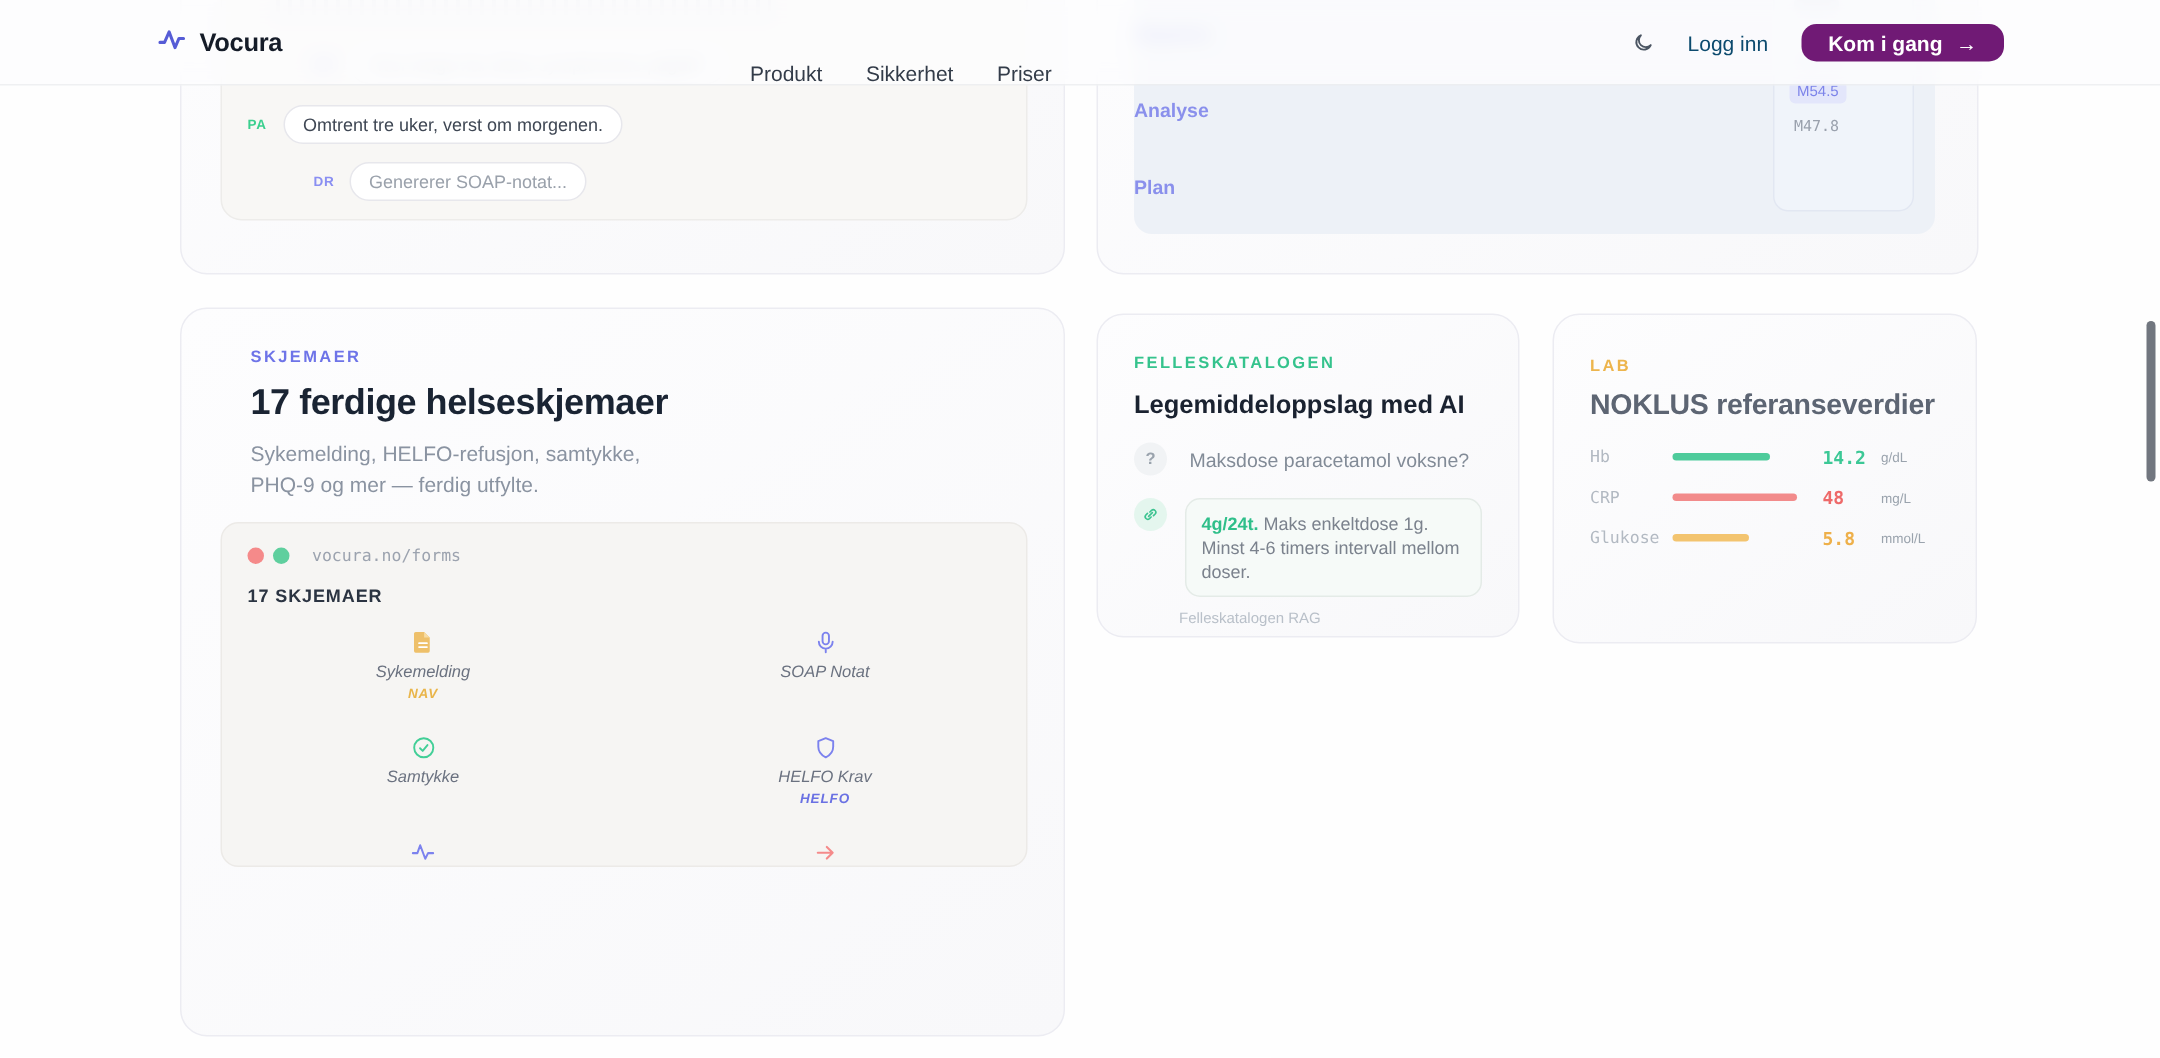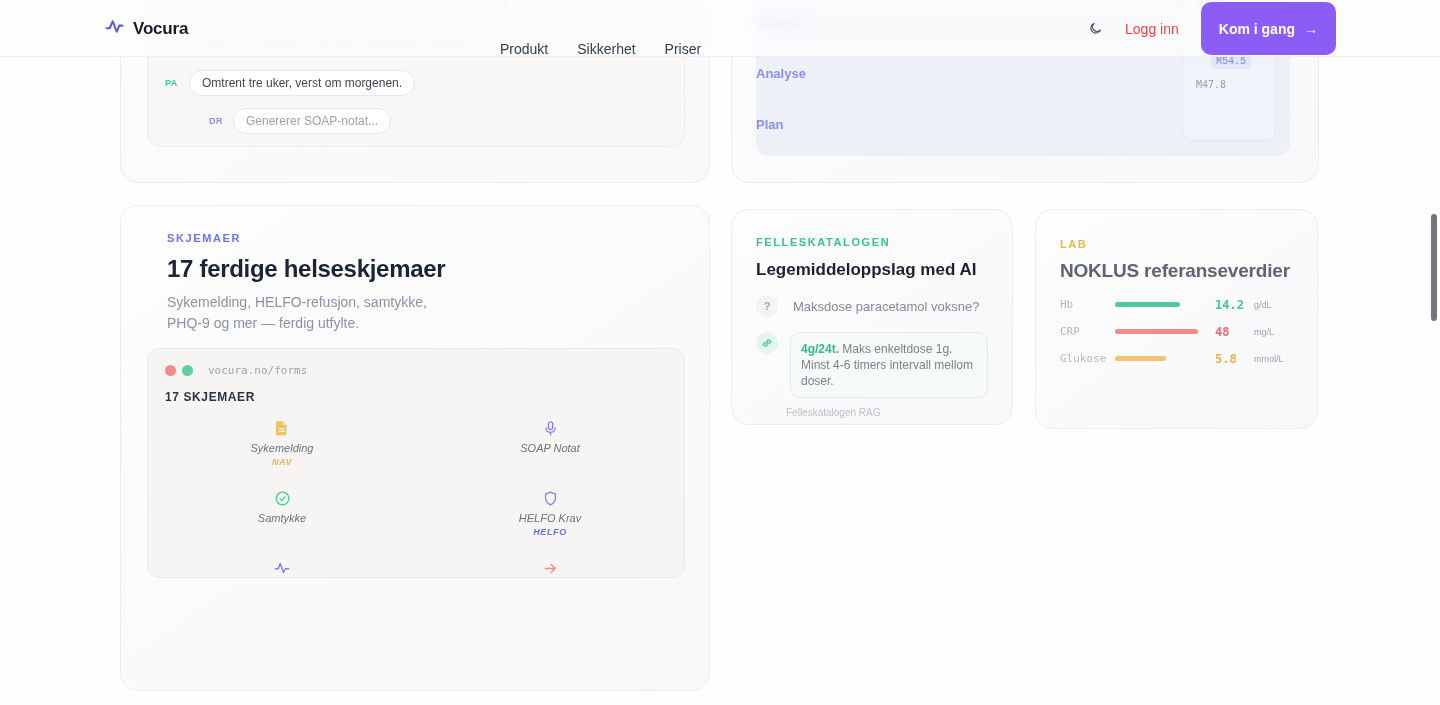--- a/index.html
+++ b/index.html
@@ -33,22 +33,22 @@
   .soap-inner { position:absolute; left:24px; right:28px; top:40px; bottom:26px;
                 background:#edf1f7; border-radius:12px; }
   .soap-label { position:absolute; left:0; font-size:13px; font-weight:bold; color:#8a90ec; }
   .soap-label.l0 { top:96px; } .soap-label.l1 { top:147px; } .soap-label.l2 { top:198px; }
   .code-panel { position:absolute; right:14px; top:0; width:94px; bottom:15px;
                 background:#f0f4fa; border:1px solid #e2e7f2; border-radius:10px; }
   .code-frag { position:absolute; left:13px; top:80px; width:30px; height:7px;
                background:#c7cde0; opacity:.45; border-radius:2px; }
   .code-title { position:absolute; left:13px; top:116px; font-family:"DejaVu Sans Mono",monospace;
                 font-size:9px; color:#aab3c8; opacity:.6; }
-  .code-badge { position:absolute; left:10px; top:134px; font-family:Liberation Mono, monospace;
-                font-size:10px; color:#7d84ea; background:#e3e6fb; border-radius:4px; padding:2px 5px;margin-left:18px; }
+  .code-badge { position:absolute; left:10px; top:134px; font-family:Liberation Sans, sans-serif;
+                font-size:10px; color:#7d84ea; background:#e3e6fb; border-radius:4px; padding:2px 5px; }
   .code-plain { position:absolute; left:13px; top:159px; font-family:"DejaVu Sans Mono",monospace;
                 font-size:10px; color:#9aa1ad; }
 
   
   .eyebrow { font-size:11px; font-weight:bold; letter-spacing:1.6px; }
   .card-forms .inner-pad { padding:26px 26px 0 26px; }
   .eyebrow.indigo { color:#6e74e8; }
   .forms-title { margin-top:11px; font-size:24px; font-weight:bold; color:#1a2433; letter-spacing:-.3px; }
   .forms-sub { margin-top:9px; font-size:14px; color:#8a93a1; line-height:21px; }
   .browser { position:absolute; left:26px; right:24px; top:142px; height:230px;
@@ -96,23 +96,23 @@
 
   
   .header { position:absolute; left:0; top:0; width:1440px; height:57px; z-index:10;
             background:rgba(253,253,254,.8); backdrop-filter:blur(6px);
             -webkit-backdrop-filter:blur(6px); border-bottom:1px solid rgba(20,30,50,.06); }
   .logo { position:absolute; left:104px; top:0; height:57px; display:flex; align-items:center; gap:8px; }
   .logo-text { font-size:17px; font-weight:bold; color:#151c28; letter-spacing:-.2px; }
   .nav { position:absolute; left:500px; top:0; height:57px; display:flex; align-items:flex-end; gap:29px; }
   .nav a { font-size:14px; color:#333c49; text-decoration:none; cursor:pointer; }
   .header-right { position:absolute; right:104px; top:0; height:57px; display:flex; align-items:center; gap:22px; }
-  .login { font-size:14px; color:#ef4444; cursor:pointer; }
-  .cta { display:flex; align-items:center; gap:9px; height:53px; padding:0 18px; border:none;
-         background:#8b5cf6; color:#fff; font-size:14px; font-weight:bold; border-radius:10px;
+  .login { font-size:14px; color:#0c4a6e; cursor:pointer; }
+  .cta { display:flex; align-items:center; gap:9px; height:25px; padding:0 18px; border:none;
+         background:#701a75; color:#fff; font-size:14px; font-weight:bold; border-radius:10px;
          font-family:inherit; cursor:pointer; }
   .cta .arrow { font-size:14px; font-weight:normal; }
 
   .scroll-thumb { position:absolute; right:3px; top:214px; width:6px; height:107px;
                   background:#71767f; border-radius:3px; z-index:20; }
 </style>
 </head>
 <body>
 
 <div class="page">

